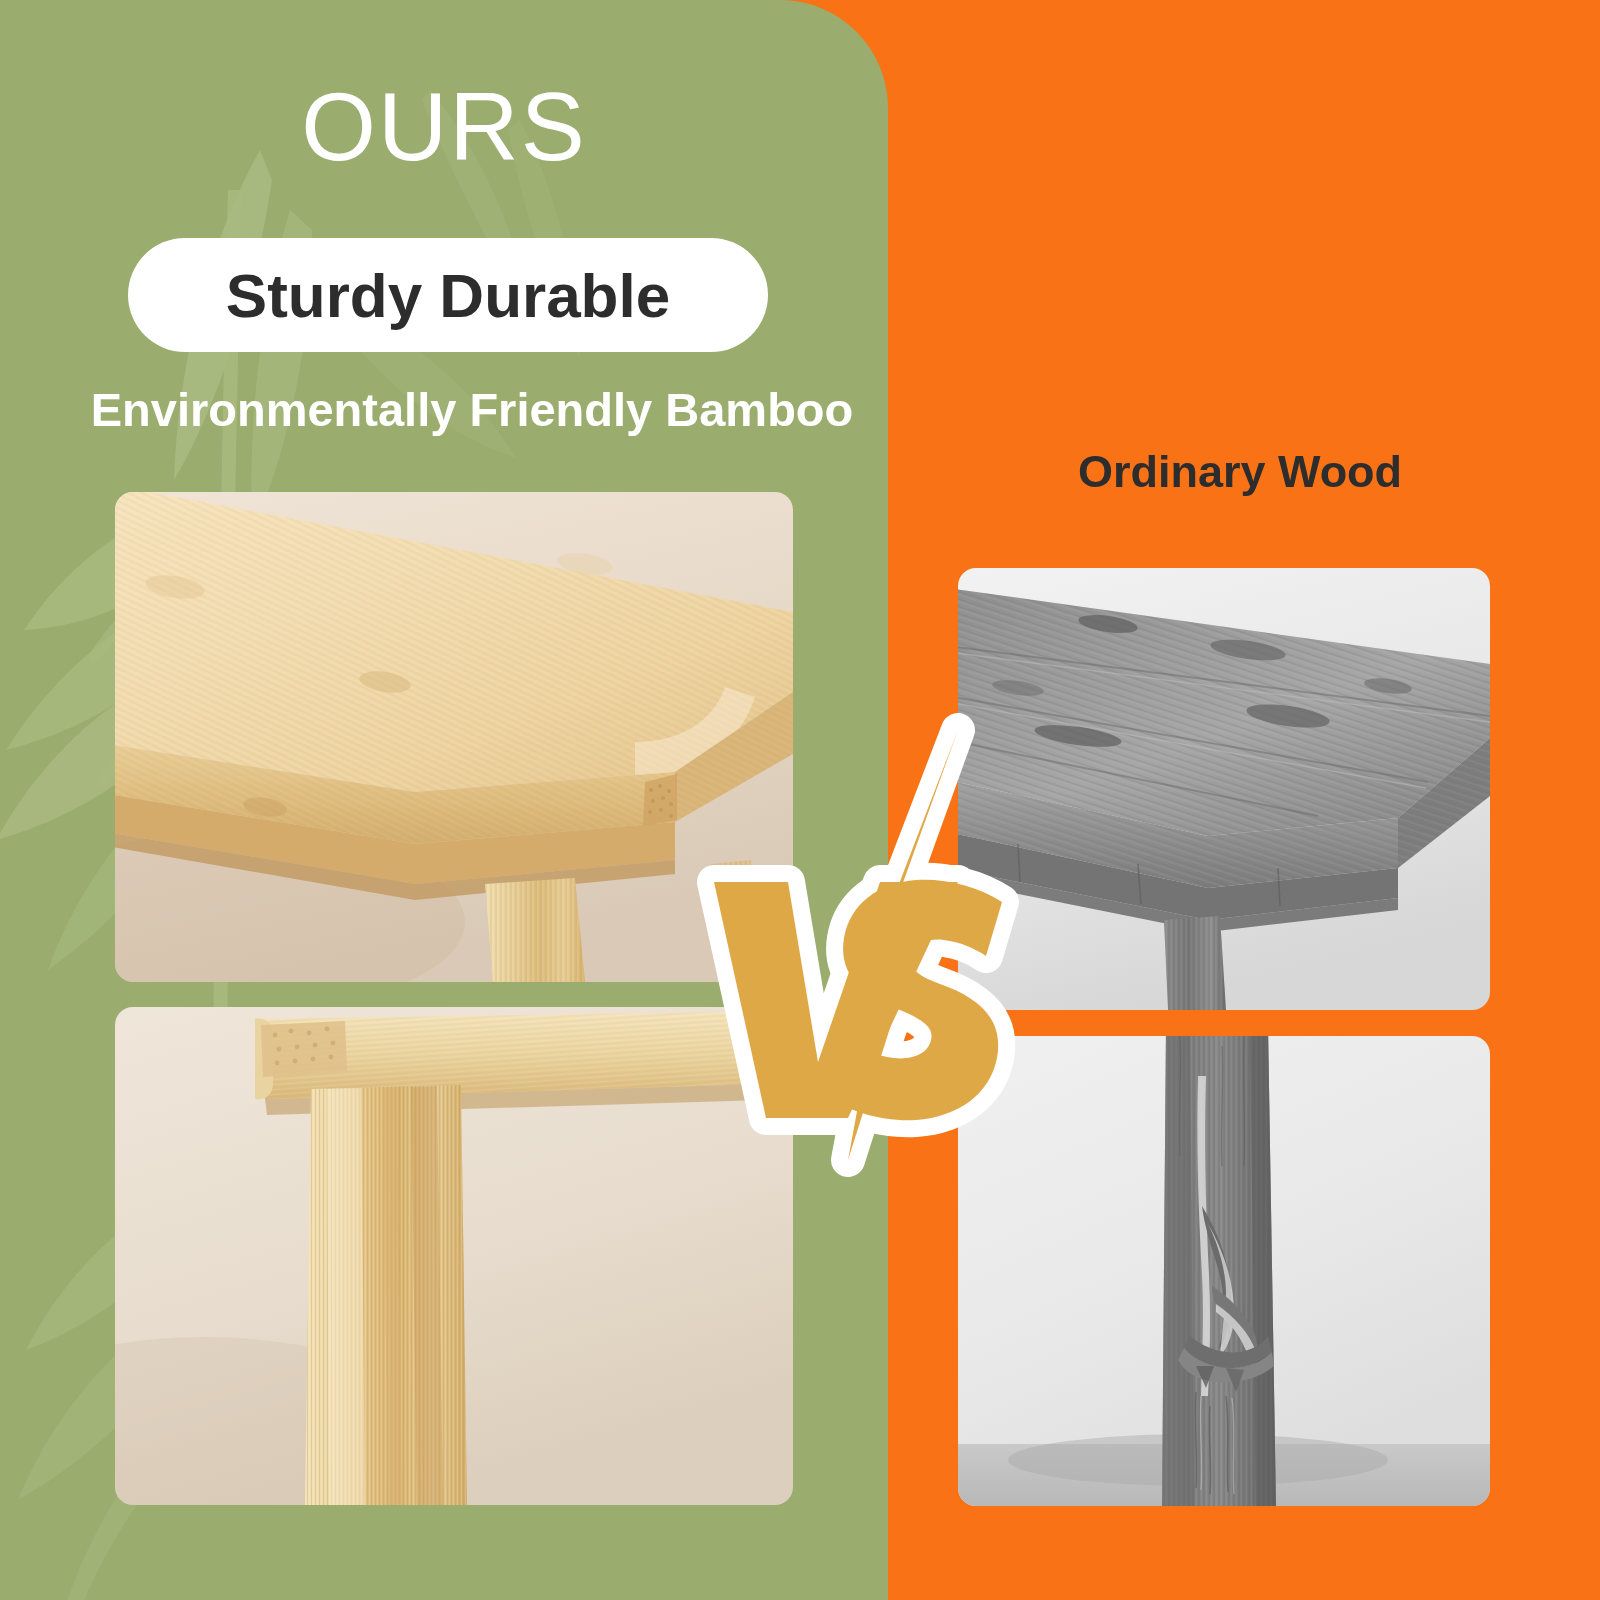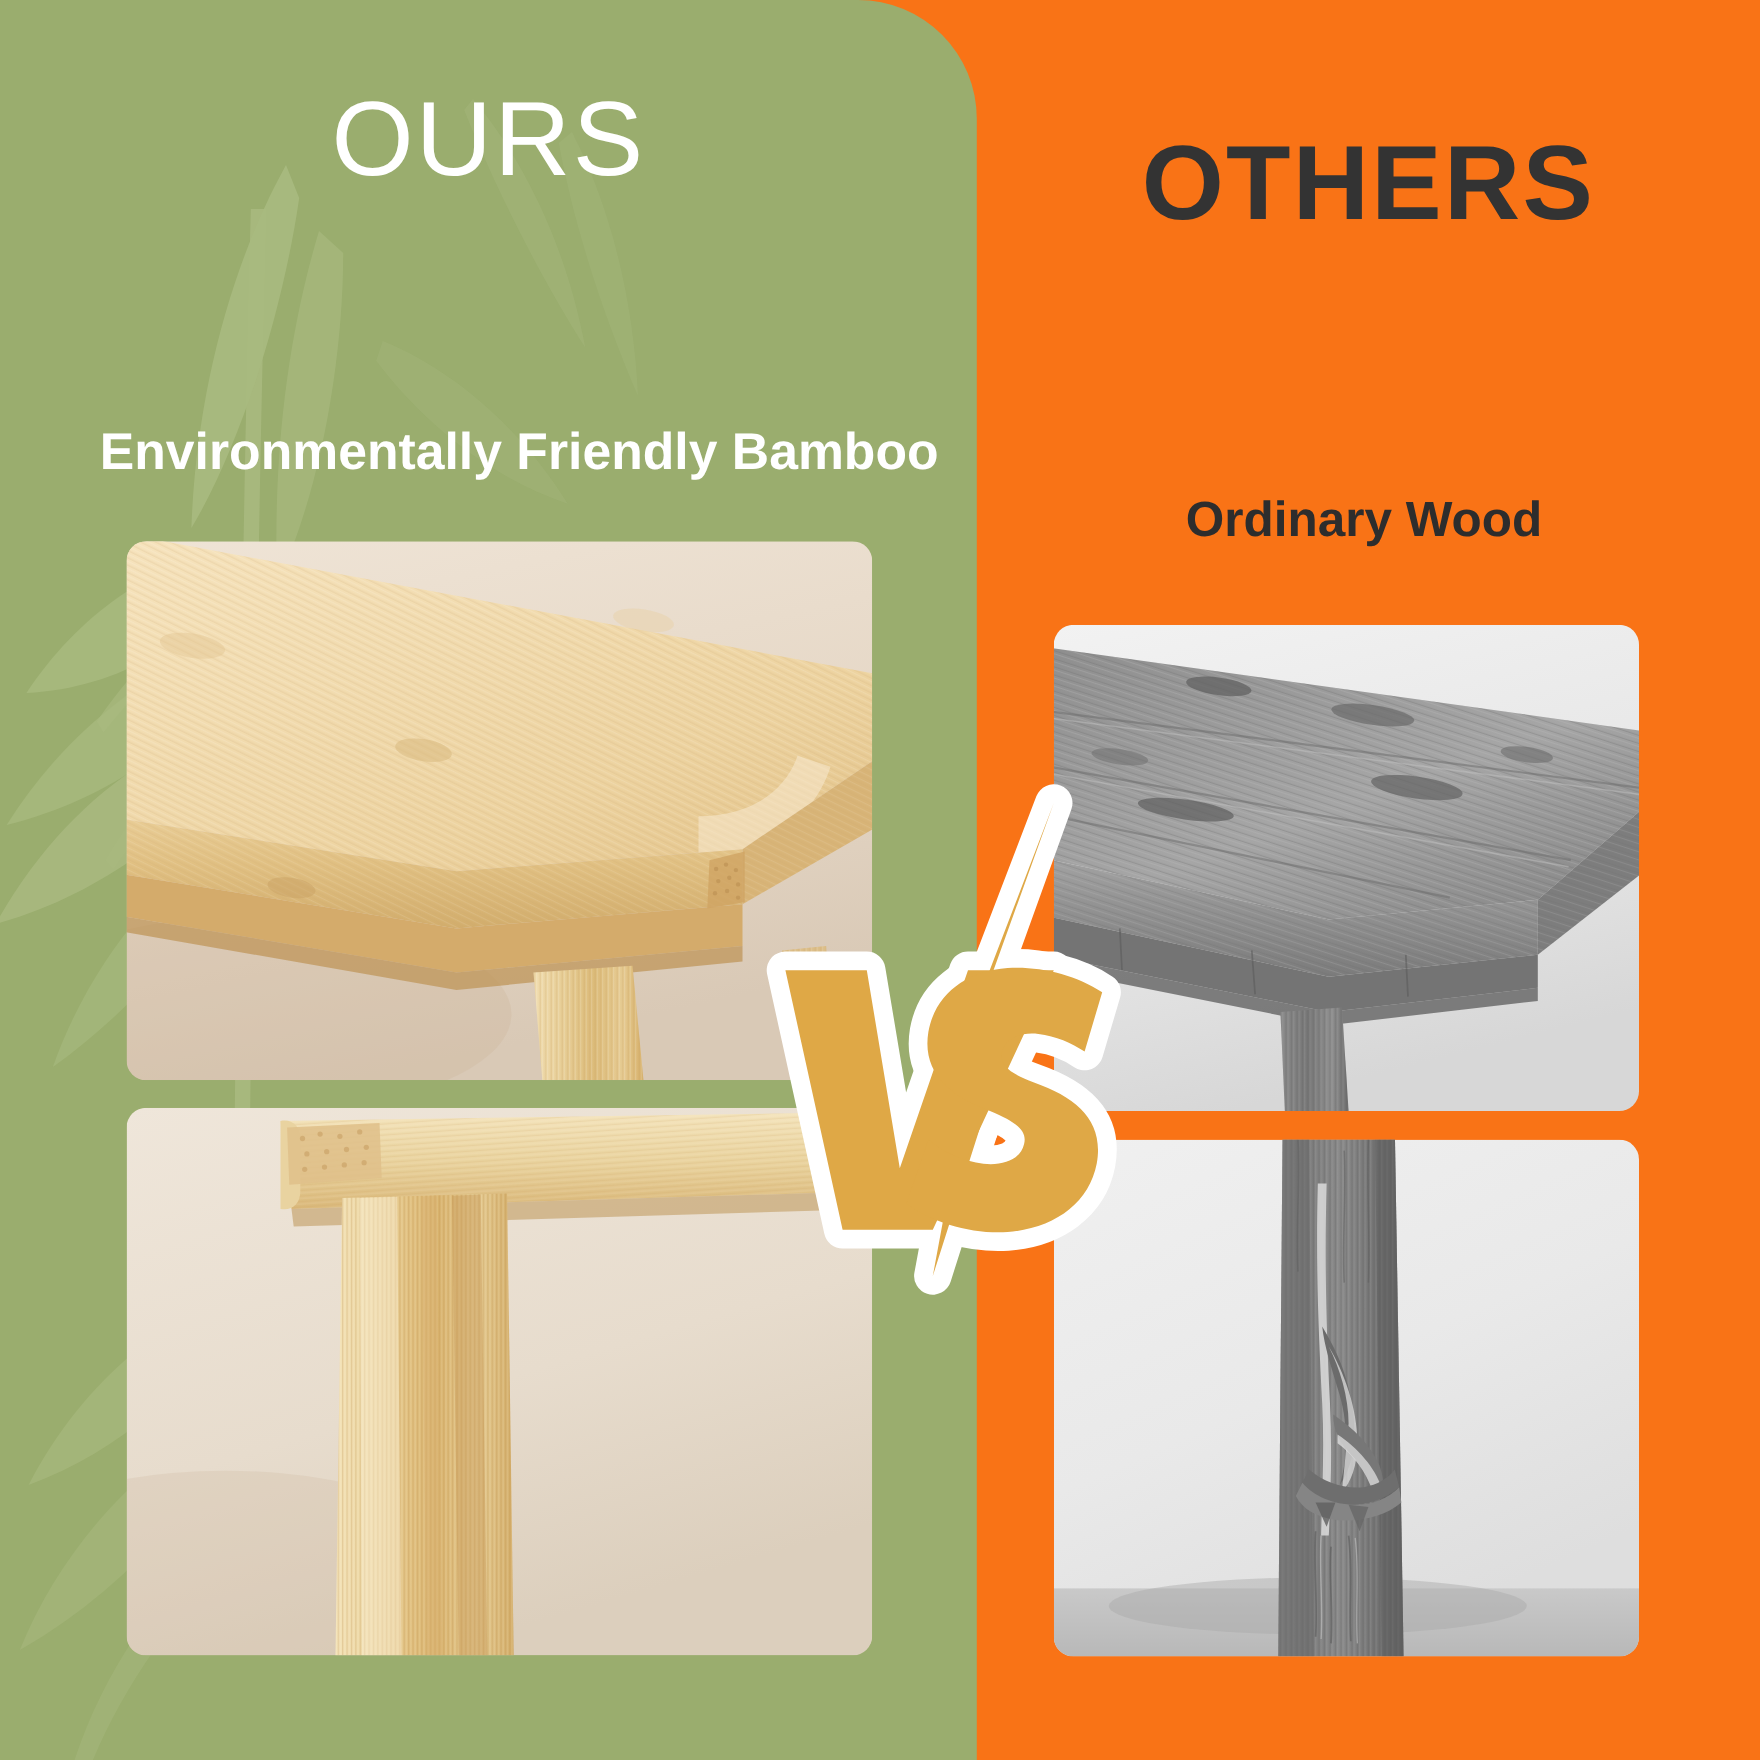--- a/index.html
+++ b/index.html
@@ -103,25 +103,25 @@
         <path d="M252 1060 C316 1072 382 1112 430 1166 C356 1162 292 1126 254 1084 Z" opacity="0.4"></path>
 
         <path d="M470 30 C520 90 556 170 572 256 C530 190 490 110 462 40 Z" opacity="0.35"></path>
         <path d="M560 60 C596 130 616 214 620 300 C588 226 562 146 548 70 Z" opacity="0.28"></path>
         <path d="M388 250 C452 276 514 330 556 398 C486 374 426 326 382 268 Z" opacity="0.3"></path>
       </g>
     </svg>
 
     <div class="hdr" id="ours-title">OURS</div>
 
+    <div class="pill" id="pill-ours">Sturdy Durable</div>
 
     <div class="sub" id="sub-ours">Environmentally Friendly Bamboo</div>
   </div>
 
-  <div class="hdr" id="others-title">OTHERS</div>
 
 
   <div class="sub" id="sub-others">Ordinary Wood</div>
 
   <div class="photo" id="photo-bamboo-top">
     <svg viewBox="0 0 678 490" preserveAspectRatio="none" style="display:block;width:100%;height:100%;">
       <defs>
         <linearGradient id="bgWall1" x1="0" y1="0" x2="0.3" y2="1">
           <stop offset="0%" stop-color="#efe4d6"></stop>
           <stop offset="55%" stop-color="#e6d8c7"></stop>

